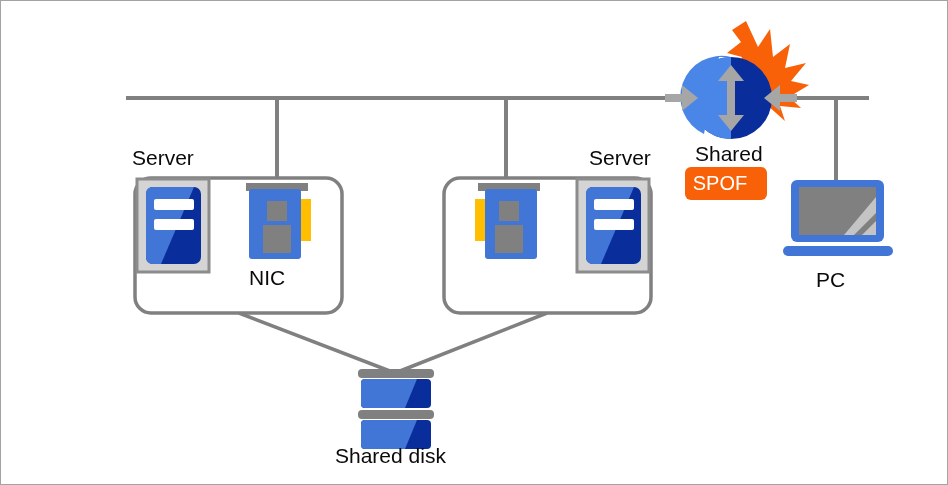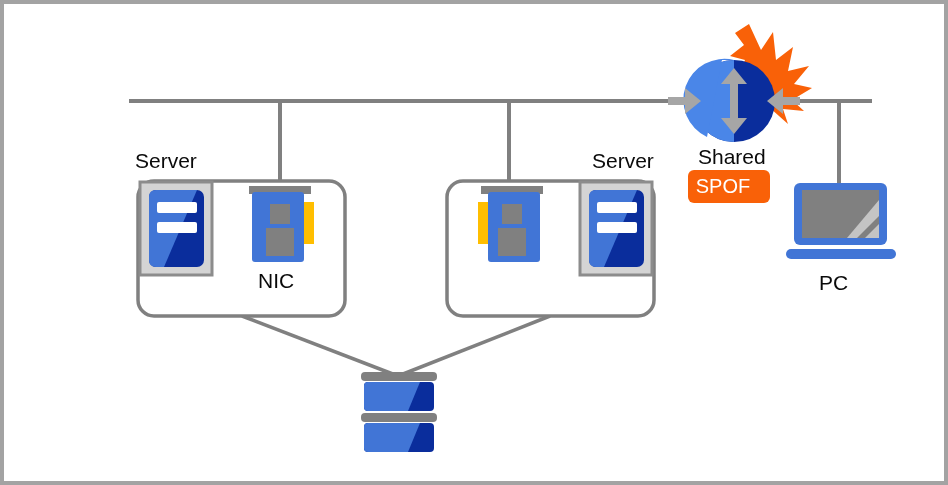--- a/index.html
+++ b/index.html
@@ -9,42 +9,42 @@
     background: #ffffff;
   }
   body {
     font-family: "Liberation Sans", sans-serif;
   }
   #canvas {
     position: relative;
     width: 948px;
     height: 485px;
     background: #ffffff;
-    border: 4px solid #a3a3a3;
+    border: 1px solid #a3a3a3;
     box-sizing: border-box;
     overflow: hidden;
   }
   #diagram-svg {
     position: absolute;
     left: 0;
     top: 0;
     width: 948px;
     height: 485px;
     display: block;
   }
   .lbl {
     position: absolute;
     font-family: "Liberation Sans", sans-serif;
     font-size: 21px;
     color: #0a0a0a;
     white-space: nowrap;
     line-height: 1;
   }
   #label-server-left { left: 131px; top: 146px; }
-  #label-nic-left    { left: 254px; top: 266px; }
+  #label-nic-left    { left: 248px; top: 266px; }
   #label-server-right{ left: 588px; top: 146px; }
   #label-router      { left: 694px; top: 142px; }
   #label-pc          { left: 815px; top: 268px; }
   #label-shared-disk { left: 334px; top: 444px; }
   #spof-badge {
     position: absolute;
     left: 684px;
     top: 166px;
     width: 82px;
     height: 33px;
@@ -183,18 +183,19 @@
   <div class="lbl" id="label-server-left">Server</div>
 
   <div class="lbl" id="label-nic-left">NIC</div>
 
   <div class="lbl" id="label-server-right">Server</div>
 
   <div class="lbl" id="label-router">Shared</div>
 
   <div class="lbl" id="label-pc">PC</div>
 
+  <div class="lbl" id="label-shared-disk">Shared disk</div>
 
   <div id="spof-badge">
     <span class="spof-text">SPOF</span>
   </div>
 
 </div>
 
 </body></html>

